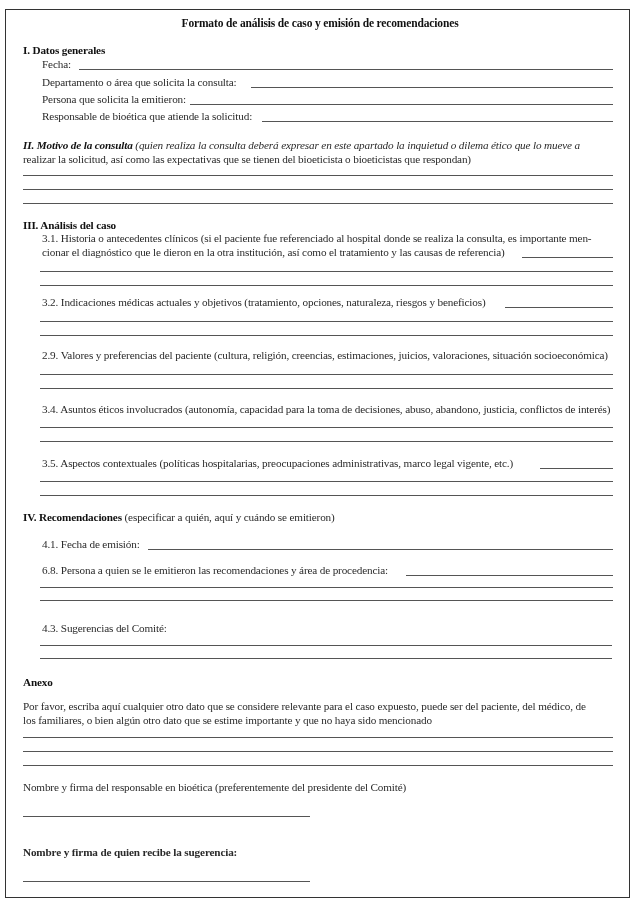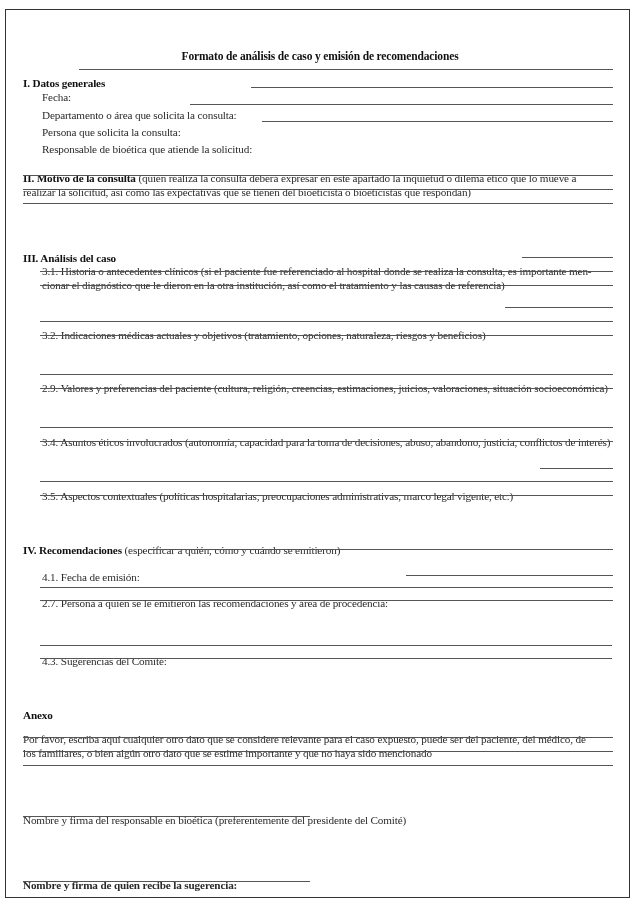--- a/index.html
+++ b/index.html
@@ -1,46 +1,46 @@
 <!DOCTYPE html>
 <html><head>
 <meta charset="utf-8">
 <style>
   html, body { margin: 0; padding: 0; background: #ffffff; }
   body { width: 640px; height: 905px; position: relative; overflow: hidden;
          font-family: "Liberation Serif", "DejaVu Serif", serif; color: #2a2a2a; }
   .frame { position: absolute; left: 5px; top: 9px; width: 625px; height: 889px;
            border: 1.5px solid #333; box-sizing: border-box; }
-  .t { position: absolute; font-size: 11.2px; line-height: 13px; white-space: nowrap; letter-spacing: -0.15px; margin-top: 33px; }
+  .t { position: absolute; font-size: 11.2px; line-height: 13px; white-space: nowrap; letter-spacing: -0.15px; }
   .b { font-weight: bold; color: #111; }
   .title { font-size: 11.5px; font-weight: bold; color: #111; left: 0; width: 640px; text-align: center; }
   .ln { position: absolute; height: 0; border-top: 1px solid #555; }
 </style>
 </head>
 <body>
 
 <div class="frame"></div>
 
 <div class="t title" style="top:17px;">Formato de análisis de caso y emisión de recomendaciones</div>
 
 <div class="t b" style="left:23px; top:44px;">I. Datos generales</div>
 
 <div class="t" style="left:42px; top:58px;">Fecha:</div>
 <div class="ln" style="left:79px; width:534px; top:69px;"></div>
 
 <div class="t" style="left:42px; top:76px;">Departamento o área que solicita la consulta:</div>
 <div class="ln" style="left:251px; width:362px; top:87px;"></div>
 
-<div class="t" style="left:42px; top:93px;">Persona que solicita la consulta:</div>
+<div class="t" style="left:42px; top:93px;">Persona que solicita la emitieron:</div>
 <div class="ln" style="left:190px; width:423px; top:104px;"></div>
 
 <div class="t" style="left:42px; top:110px;">Responsable de bioética que atiende la solicitud:</div>
 <div class="ln" style="left:262px; width:351px; top:121px;"></div>
 
-<div class="t" style="left:23px; top:139px;">
+<div class="t" style="left:23px; top:139px;font-style:italic;">
   <span class="b">II. Motivo de la consulta</span>
   <span>(quien realiza la consulta deberá expresar en este apartado la inquietud o dilema ético que lo mueve a</span>
 </div>
 <div class="t" style="left:23px; top:153px;">realizar la solicitud, así como las expectativas que se tienen del bioeticista o bioeticistas que respondan)</div>
 <div class="ln" style="left:23px; width:590px; top:175px;"></div>
 <div class="ln" style="left:23px; width:590px; top:189px;"></div>
 <div class="ln" style="left:23px; width:590px; top:203px;"></div>
 
 <div class="t b" style="left:23px; top:219px;">III. Análisis del caso</div>
 
@@ -63,27 +63,27 @@
 <div class="ln" style="left:40px; width:573px; top:427px;"></div>
 <div class="ln" style="left:40px; width:573px; top:441px;"></div>
 
 <div class="t" style="left:42px; top:457px;">3.5. Aspectos contextuales (políticas hospitalarias, preocupaciones administrativas, marco legal vigente, etc.)</div>
 <div class="ln" style="left:540px; width:73px; top:468px;"></div>
 <div class="ln" style="left:40px; width:573px; top:481px;"></div>
 <div class="ln" style="left:40px; width:573px; top:495px;"></div>
 
 <div class="t" style="left:23px; top:511px;">
   <span class="b">IV. Recomendaciones</span>
-  <span>(especificar a quién, cómo y cuándo se emitieron)</span>
+  <span>(especificar a quién, aquí y cuándo se emitieron)</span>
 </div>
 
 <div class="t" style="left:42px; top:538px;">4.1. Fecha de emisión:</div>
 <div class="ln" style="left:148px; width:465px; top:549px;"></div>
 
-<div class="t" style="left:42px; top:564px;">2.7. Persona a quien se le emitieron las recomendaciones y área de procedencia:</div>
+<div class="t" style="left:42px; top:564px;">6.8. Persona a quien se le emitieron las recomendaciones y área de procedencia:</div>
 <div class="ln" style="left:406px; width:207px; top:575px;"></div>
 <div class="ln" style="left:40px; width:573px; top:587px;"></div>
 <div class="ln" style="left:40px; width:573px; top:600px;"></div>
 
 <div class="t" style="left:42px; top:622px;">4.3. Sugerencias del Comité:</div>
 <div class="ln" style="left:40px; width:572px; top:645px;"></div>
 <div class="ln" style="left:40px; width:572px; top:658px;"></div>
 
 <div class="t b" style="left:23px; top:676px;font-family:Liberation Serif, serif;">Anexo</div>
 <div class="t" style="left:23px; top:700px;text-align:center;">Por favor, escriba aquí cualquier otro dato que se considere relevante para el caso expuesto, puede ser del paciente, del médico, de</div>

